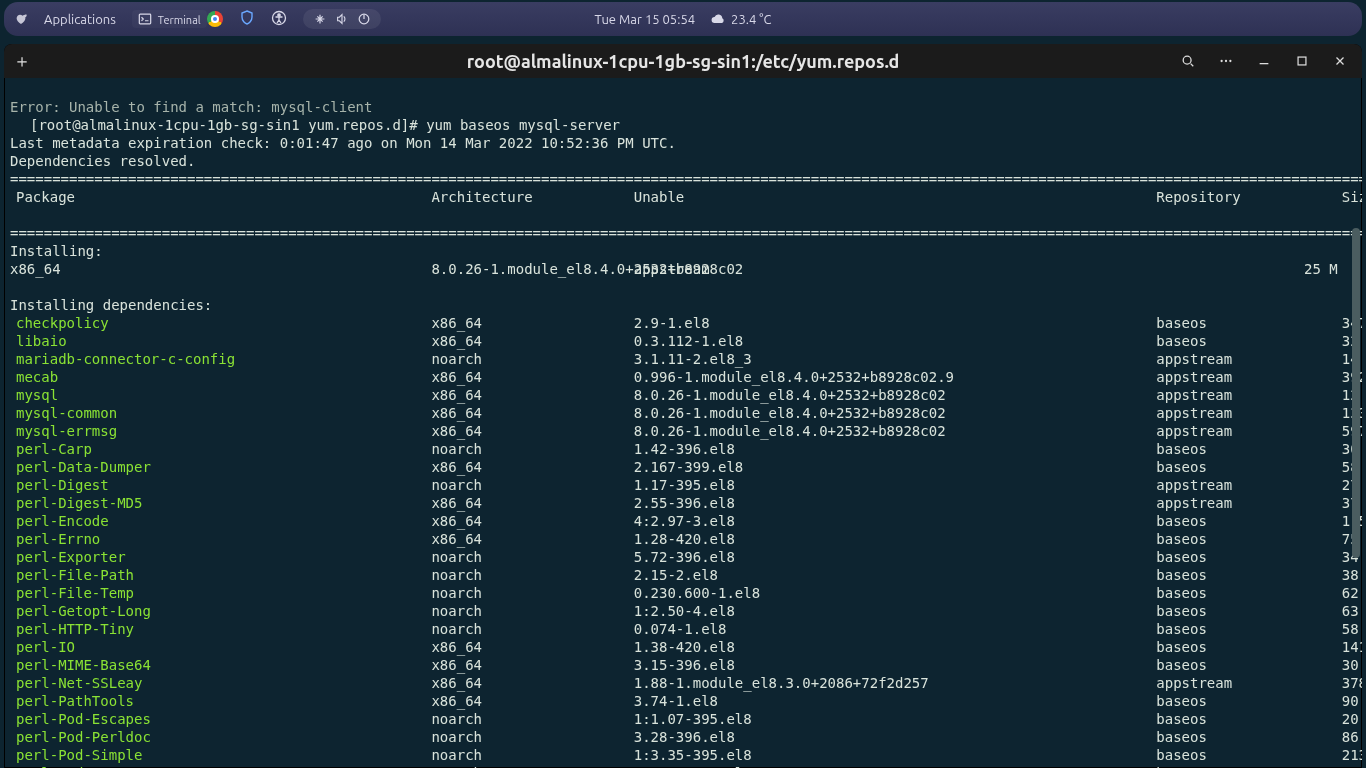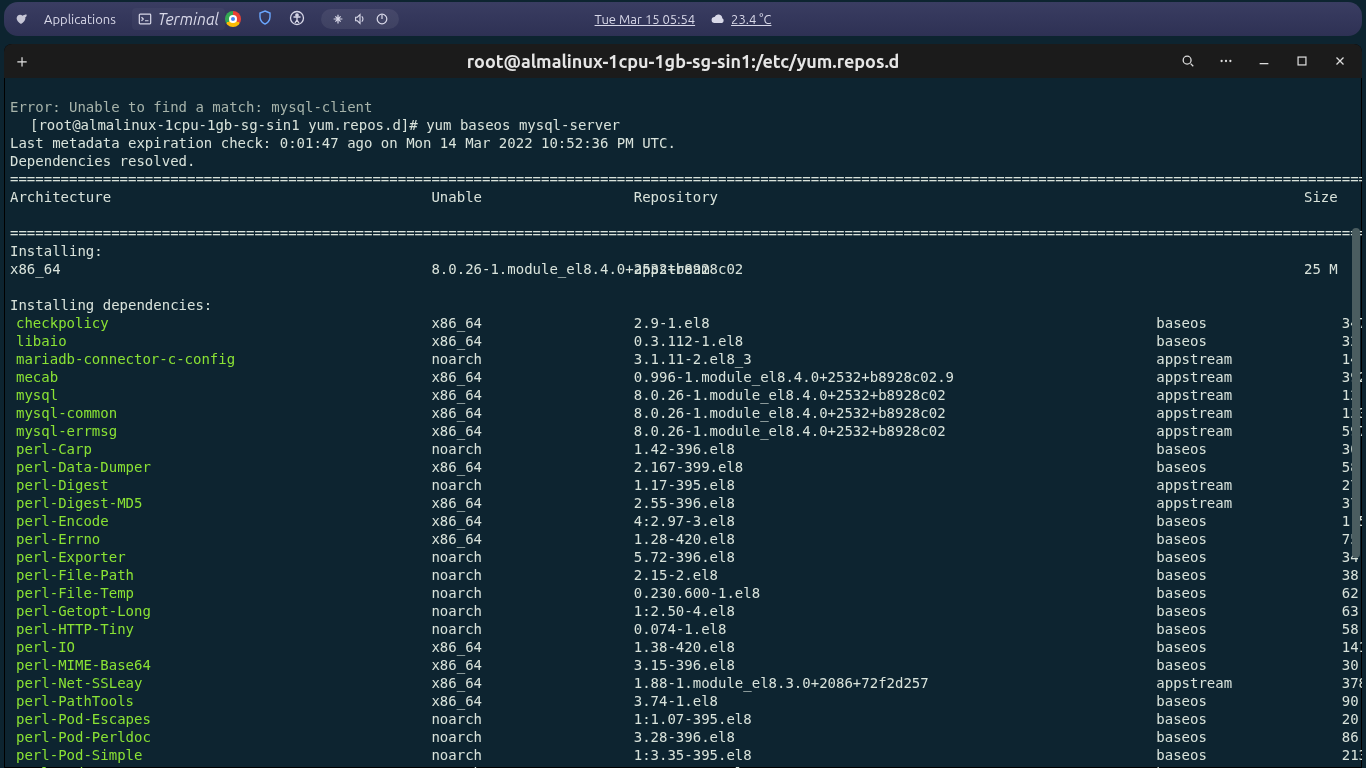--- a/index.html
+++ b/index.html
@@ -12,24 +12,24 @@
     display:flex; align-items:center;
     background:linear-gradient(#3a3d62,#2e3154);
     color:#d8d8e8;
     font-family:"Ubuntu","DejaVu Sans",sans-serif;
     font-size:13px;
     padding:0 10px;
     border-radius:14px;
     margin:2px 4px 0 4px;
   }
   .topbar .left, .topbar .right { display:flex; align-items:center; gap:16px; }
-  .topbar .center { position:absolute; left:50%; transform:translateX(-50%); display:flex; align-items:center; gap:14px;text-decoration:underline; }
+  .topbar .center { position:absolute; left:50%; transform:translateX(-50%); display:flex; align-items:center; gap:14px; }
   .topbar .logo { width:14px;height:14px;display:inline-block;color:#c6c6d6; }
   .topbar .apps { display:flex; align-items:center; gap:6px; }
-  .topbar .app-tile { display:flex; align-items:center; gap:6px; background:rgba(255,255,255,0.03); padding:2px 6px; border-radius:4px; font-size:16px;font-style:italic; }
+  .topbar .app-tile { display:flex; align-items:flex-end; gap:6px; background:rgba(255,255,255,0.03); padding:2px 6px; border-radius:4px; font-size:11px; }
   .topbar .app-tile svg{width:14px;height:14px;}
   .topbar .right svg { width:16px; height:16px; }
   .topbar .tray-pill { display:flex; align-items:center; gap:8px; background:rgba(255,255,255,0.07); padding:3px 10px; border-radius:12px; }
   .topbar .tray-pill svg{width:14px;height:14px;}
   .chrome-dot{width:16px;height:16px;border-radius:50%;background:
     conic-gradient(#ea4335 0 120deg,#fbbc05 120deg 240deg,#34a853 240deg 360deg);
     position:relative;}
   .chrome-dot::after{content:"";position:absolute;inset:4px;border-radius:50%;background:#fff;}
   .chrome-dot::before{content:"";position:absolute;inset:6px;border-radius:50%;background:#4285f4;z-index:1;}
 
@@ -180,21 +180,21 @@
       </div>
     </div>
   </div>
 
   <div class="term-body">
 <span class="gray">Error: Unable to find a match: mysql-client</span>
 <span><span class="prompt-host">[root@almalinux-1cpu-1gb-sg-sin1 yum.repos.d]#</span><span> yum baseos mysql-server</span></span>
 <span>Last metadata expiration check: 0:01:47 ago on Mon 14 Mar 2022 10:52:36 PM UTC.</span>
 <span>Dependencies resolved.</span>
 <span class="rule" id="rule1">============================================================================================================================================================================</span>
-<div class="row"><span class="hdr">Architecture</span><span class="hdr">Unable</span><span class="hdr">Repository</span><span class="hdr size">Size</span></div>
+<div class="row"><span class="hdr" style="padding-left:6px">Package</span><span class="hdr">Architecture</span><span class="hdr">Unable</span><span class="hdr">Repository</span><span class="hdr size">Size</span></div>
 <span class="rule" id="rule2">============================================================================================================================================================================</span>
 <span class="norm">Installing:</span>
 <div id="install-rows"><div class="row"><span class="norm">x86_64</span><span class="norm">8.0.26-1.module_el8.4.0+2532+b8928c02</span><span class="norm">appstream</span><span class="norm size">25 M</span></div></div>
 <span class="norm">Installing dependencies:</span>
 <div id="dep-rows"><div class="row"><span class="pkg" style="padding-left:6px">checkpolicy</span><span class="norm">x86_64</span><span class="norm">2.9-1.el8</span><span class="norm">baseos</span><span class="norm size">347 k</span></div><div class="row"><span class="pkg" style="padding-left:6px">libaio</span><span class="norm">x86_64</span><span class="norm">0.3.112-1.el8</span><span class="norm">baseos</span><span class="norm size">32 k</span></div><div class="row"><span class="pkg" style="padding-left:6px">mariadb-connector-c-config</span><span class="norm">noarch</span><span class="norm">3.1.11-2.el8_3</span><span class="norm">appstream</span><span class="norm size">14 k</span></div><div class="row"><span class="pkg" style="padding-left:6px">mecab</span><span class="norm">x86_64</span><span class="norm">0.996-1.module_el8.4.0+2532+b8928c02.9</span><span class="norm">appstream</span><span class="norm size">392 k</span></div><div class="row"><span class="pkg" style="padding-left:6px">mysql</span><span class="norm">x86_64</span><span class="norm">8.0.26-1.module_el8.4.0+2532+b8928c02</span><span class="norm">appstream</span><span class="norm size">12 M</span></div><div class="row"><span class="pkg" style="padding-left:6px">mysql-common</span><span class="norm">x86_64</span><span class="norm">8.0.26-1.module_el8.4.0+2532+b8928c02</span><span class="norm">appstream</span><span class="norm size">133 k</span></div><div class="row"><span class="pkg" style="padding-left:6px">mysql-errmsg</span><span class="norm">x86_64</span><span class="norm">8.0.26-1.module_el8.4.0+2532+b8928c02</span><span class="norm">appstream</span><span class="norm size">597 k</span></div><div class="row"><span class="pkg" style="padding-left:6px">perl-Carp</span><span class="norm">noarch</span><span class="norm">1.42-396.el8</span><span class="norm">baseos</span><span class="norm size">30 k</span></div><div class="row"><span class="pkg" style="padding-left:6px">perl-Data-Dumper</span><span class="norm">x86_64</span><span class="norm">2.167-399.el8</span><span class="norm">baseos</span><span class="norm size">58 k</span></div><div class="row"><span class="pkg" style="padding-left:6px">perl-Digest</span><span class="norm">noarch</span><span class="norm">1.17-395.el8</span><span class="norm">appstream</span><span class="norm size">27 k</span></div><div class="row"><span class="pkg" style="padding-left:6px">perl-Digest-MD5</span><span class="norm">x86_64</span><span class="norm">2.55-396.el8</span><span class="norm">appstream</span><span class="norm size">37 k</span></div><div class="row"><span class="pkg" style="padding-left:6px">perl-Encode</span><span class="norm">x86_64</span><span class="norm">4:2.97-3.el8</span><span class="norm">baseos</span><span class="norm size">1.5 M</span></div><div class="row"><span class="pkg" style="padding-left:6px">perl-Errno</span><span class="norm">x86_64</span><span class="norm">1.28-420.el8</span><span class="norm">baseos</span><span class="norm size">75 k</span></div><div class="row"><span class="pkg" style="padding-left:6px">perl-Exporter</span><span class="norm">noarch</span><span class="norm">5.72-396.el8</span><span class="norm">baseos</span><span class="norm size">34 k</span></div><div class="row"><span class="pkg" style="padding-left:6px">perl-File-Path</span><span class="norm">noarch</span><span class="norm">2.15-2.el8</span><span class="norm">baseos</span><span class="norm size">38 k</span></div><div class="row"><span class="pkg" style="padding-left:6px">perl-File-Temp</span><span class="norm">noarch</span><span class="norm">0.230.600-1.el8</span><span class="norm">baseos</span><span class="norm size">62 k</span></div><div class="row"><span class="pkg" style="padding-left:6px">perl-Getopt-Long</span><span class="norm">noarch</span><span class="norm">1:2.50-4.el8</span><span class="norm">baseos</span><span class="norm size">63 k</span></div><div class="row"><span class="pkg" style="padding-left:6px">perl-HTTP-Tiny</span><span class="norm">noarch</span><span class="norm">0.074-1.el8</span><span class="norm">baseos</span><span class="norm size">58 k</span></div><div class="row"><span class="pkg" style="padding-left:6px">perl-IO</span><span class="norm">x86_64</span><span class="norm">1.38-420.el8</span><span class="norm">baseos</span><span class="norm size">141 k</span></div><div class="row"><span class="pkg" style="padding-left:6px">perl-MIME-Base64</span><span class="norm">x86_64</span><span class="norm">3.15-396.el8</span><span class="norm">baseos</span><span class="norm size">30 k</span></div><div class="row"><span class="pkg" style="padding-left:6px">perl-Net-SSLeay</span><span class="norm">x86_64</span><span class="norm">1.88-1.module_el8.3.0+2086+72f2d257</span><span class="norm">appstream</span><span class="norm size">378 k</span></div><div class="row"><span class="pkg" style="padding-left:6px">perl-PathTools</span><span class="norm">x86_64</span><span class="norm">3.74-1.el8</span><span class="norm">baseos</span><span class="norm size">90 k</span></div><div class="row"><span class="pkg" style="padding-left:6px">perl-Pod-Escapes</span><span class="norm">noarch</span><span class="norm">1:1.07-395.el8</span><span class="norm">baseos</span><span class="norm size">20 k</span></div><div class="row"><span class="pkg" style="padding-left:6px">perl-Pod-Perldoc</span><span class="norm">noarch</span><span class="norm">3.28-396.el8</span><span class="norm">baseos</span><span class="norm size">86 k</span></div><div class="row"><span class="pkg" style="padding-left:6px">perl-Pod-Simple</span><span class="norm">noarch</span><span class="norm">1:3.35-395.el8</span><span class="norm">baseos</span><span class="norm size">213 k</span></div><div class="row"><span class="pkg" style="padding-left:6px">perl-Pod-Usage</span><span class="norm">noarch</span><span class="norm">4:1.69-395.el8</span><span class="norm">baseos</span><span class="norm size">34 k</span></div></div>
 <div class="scrollbar"></div>
   </div>
 </div>
 
 </body></html>

